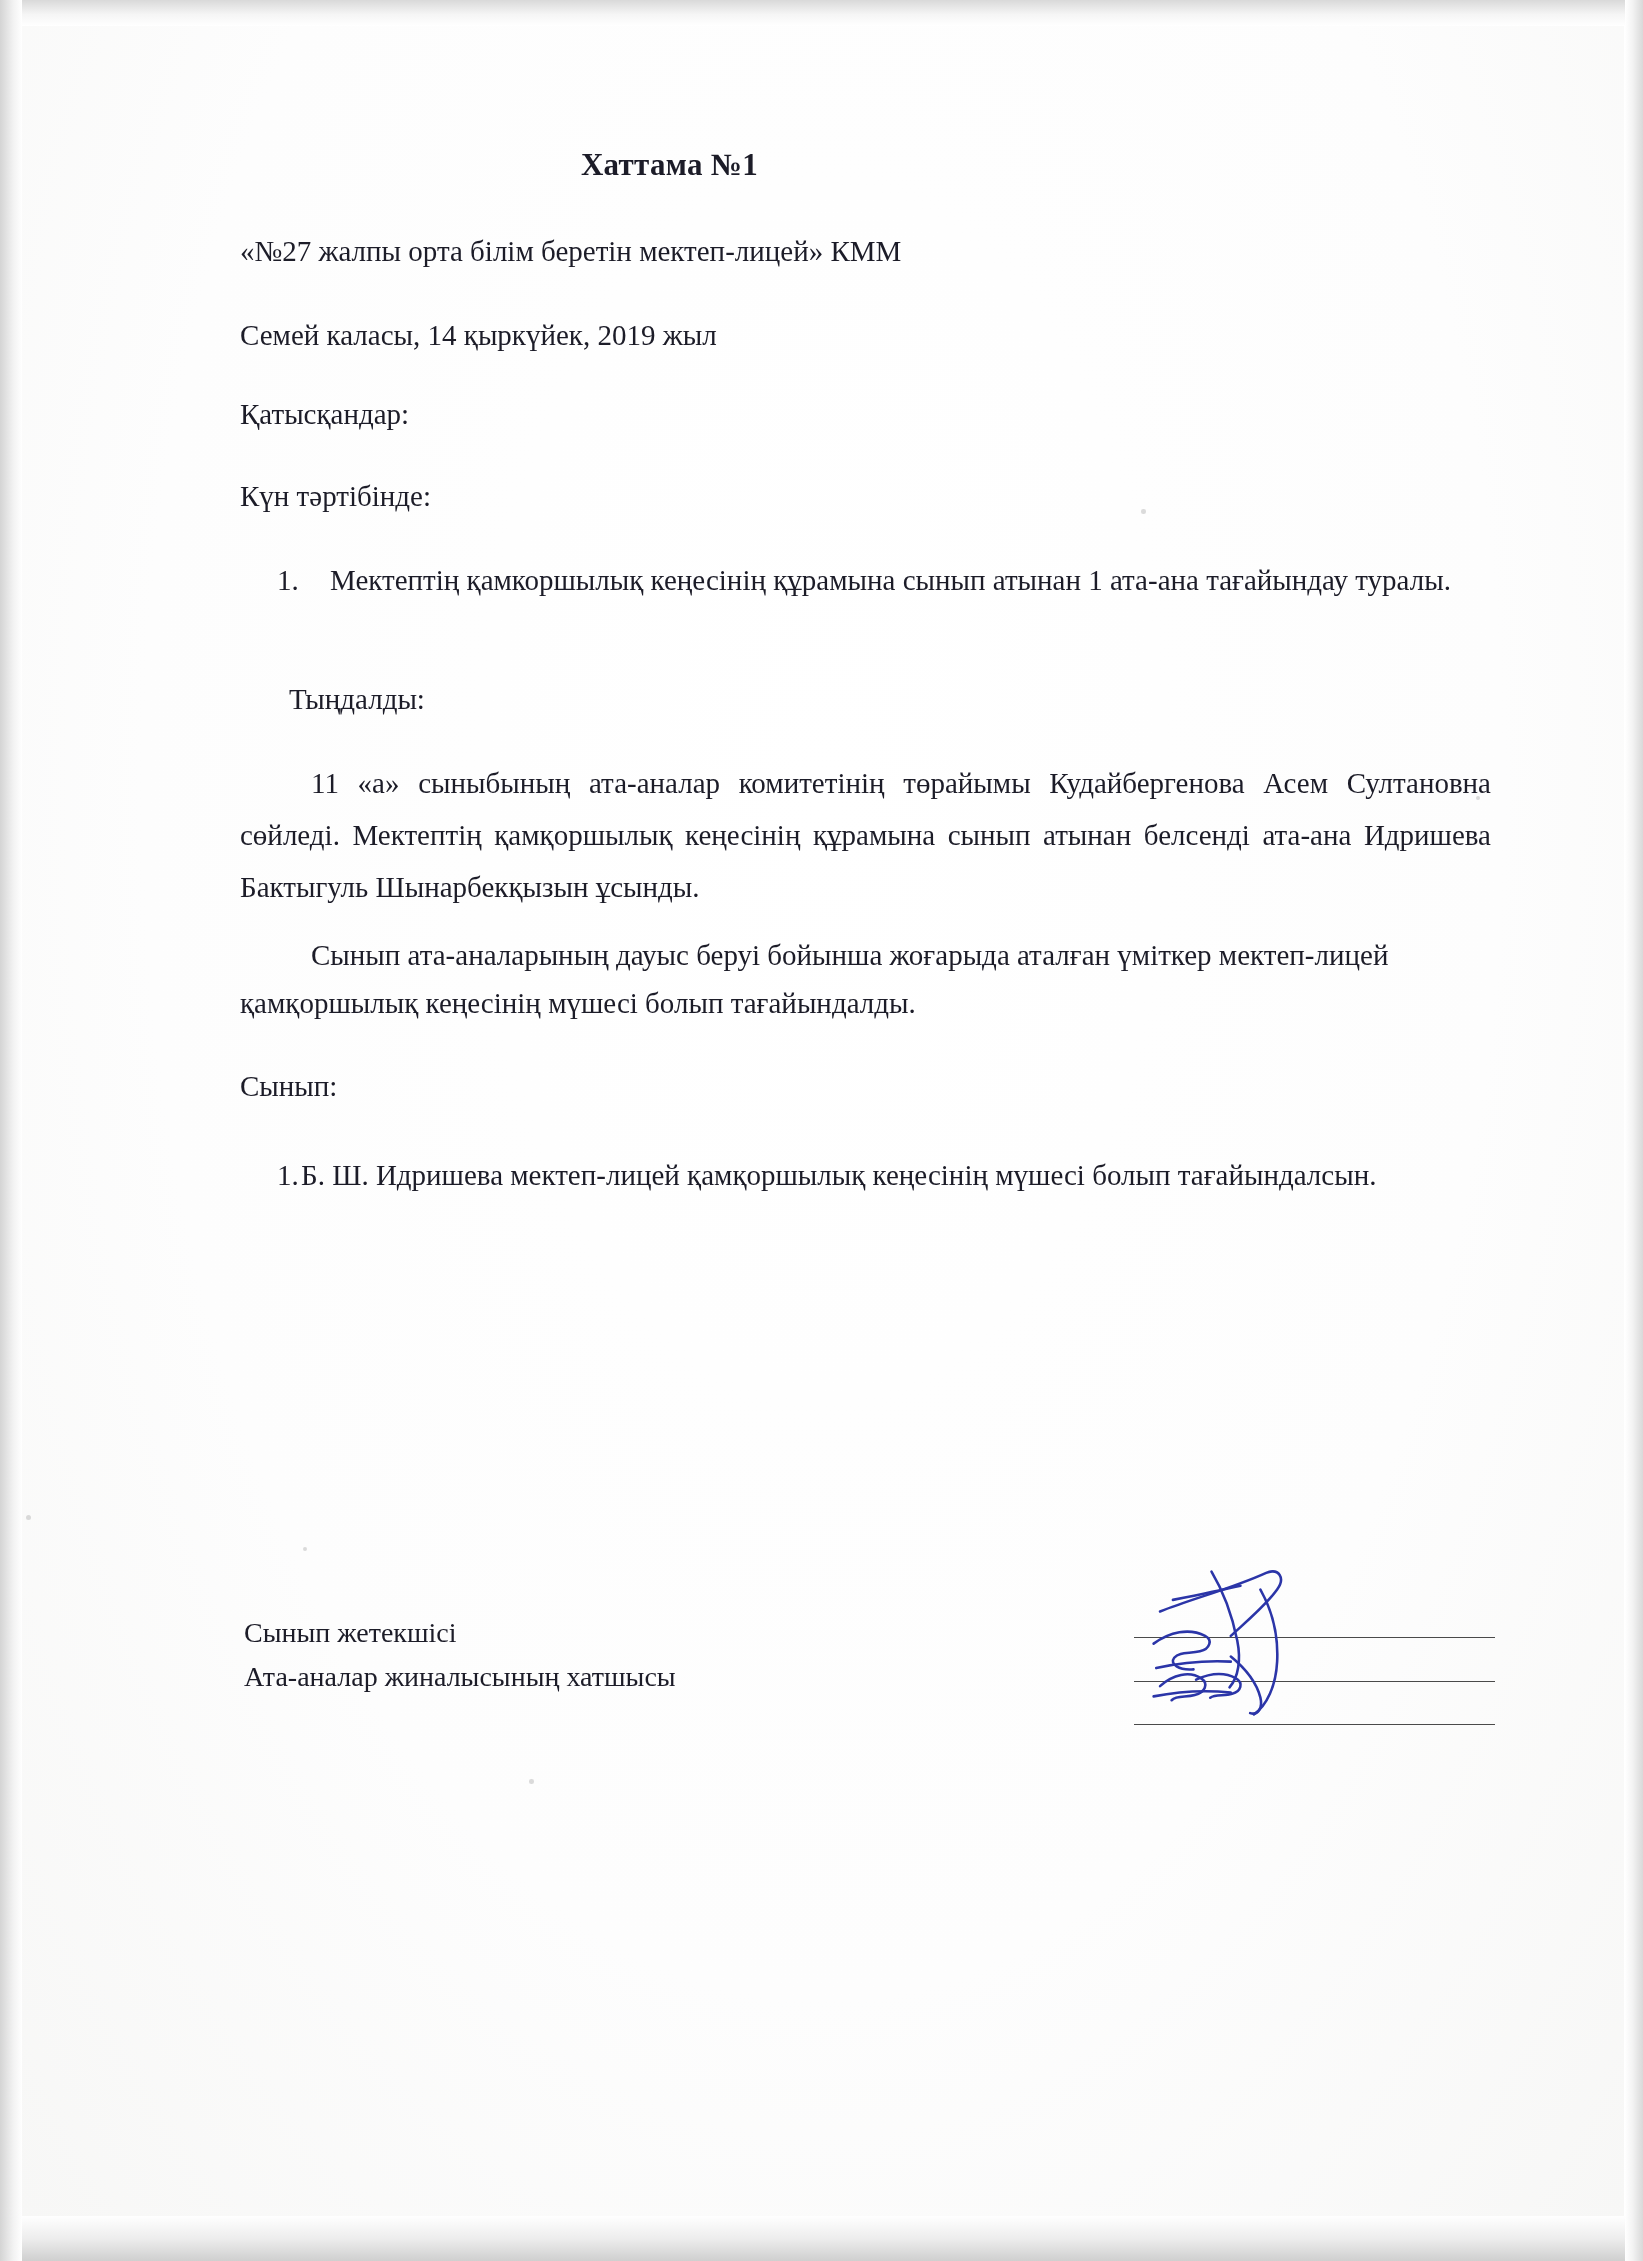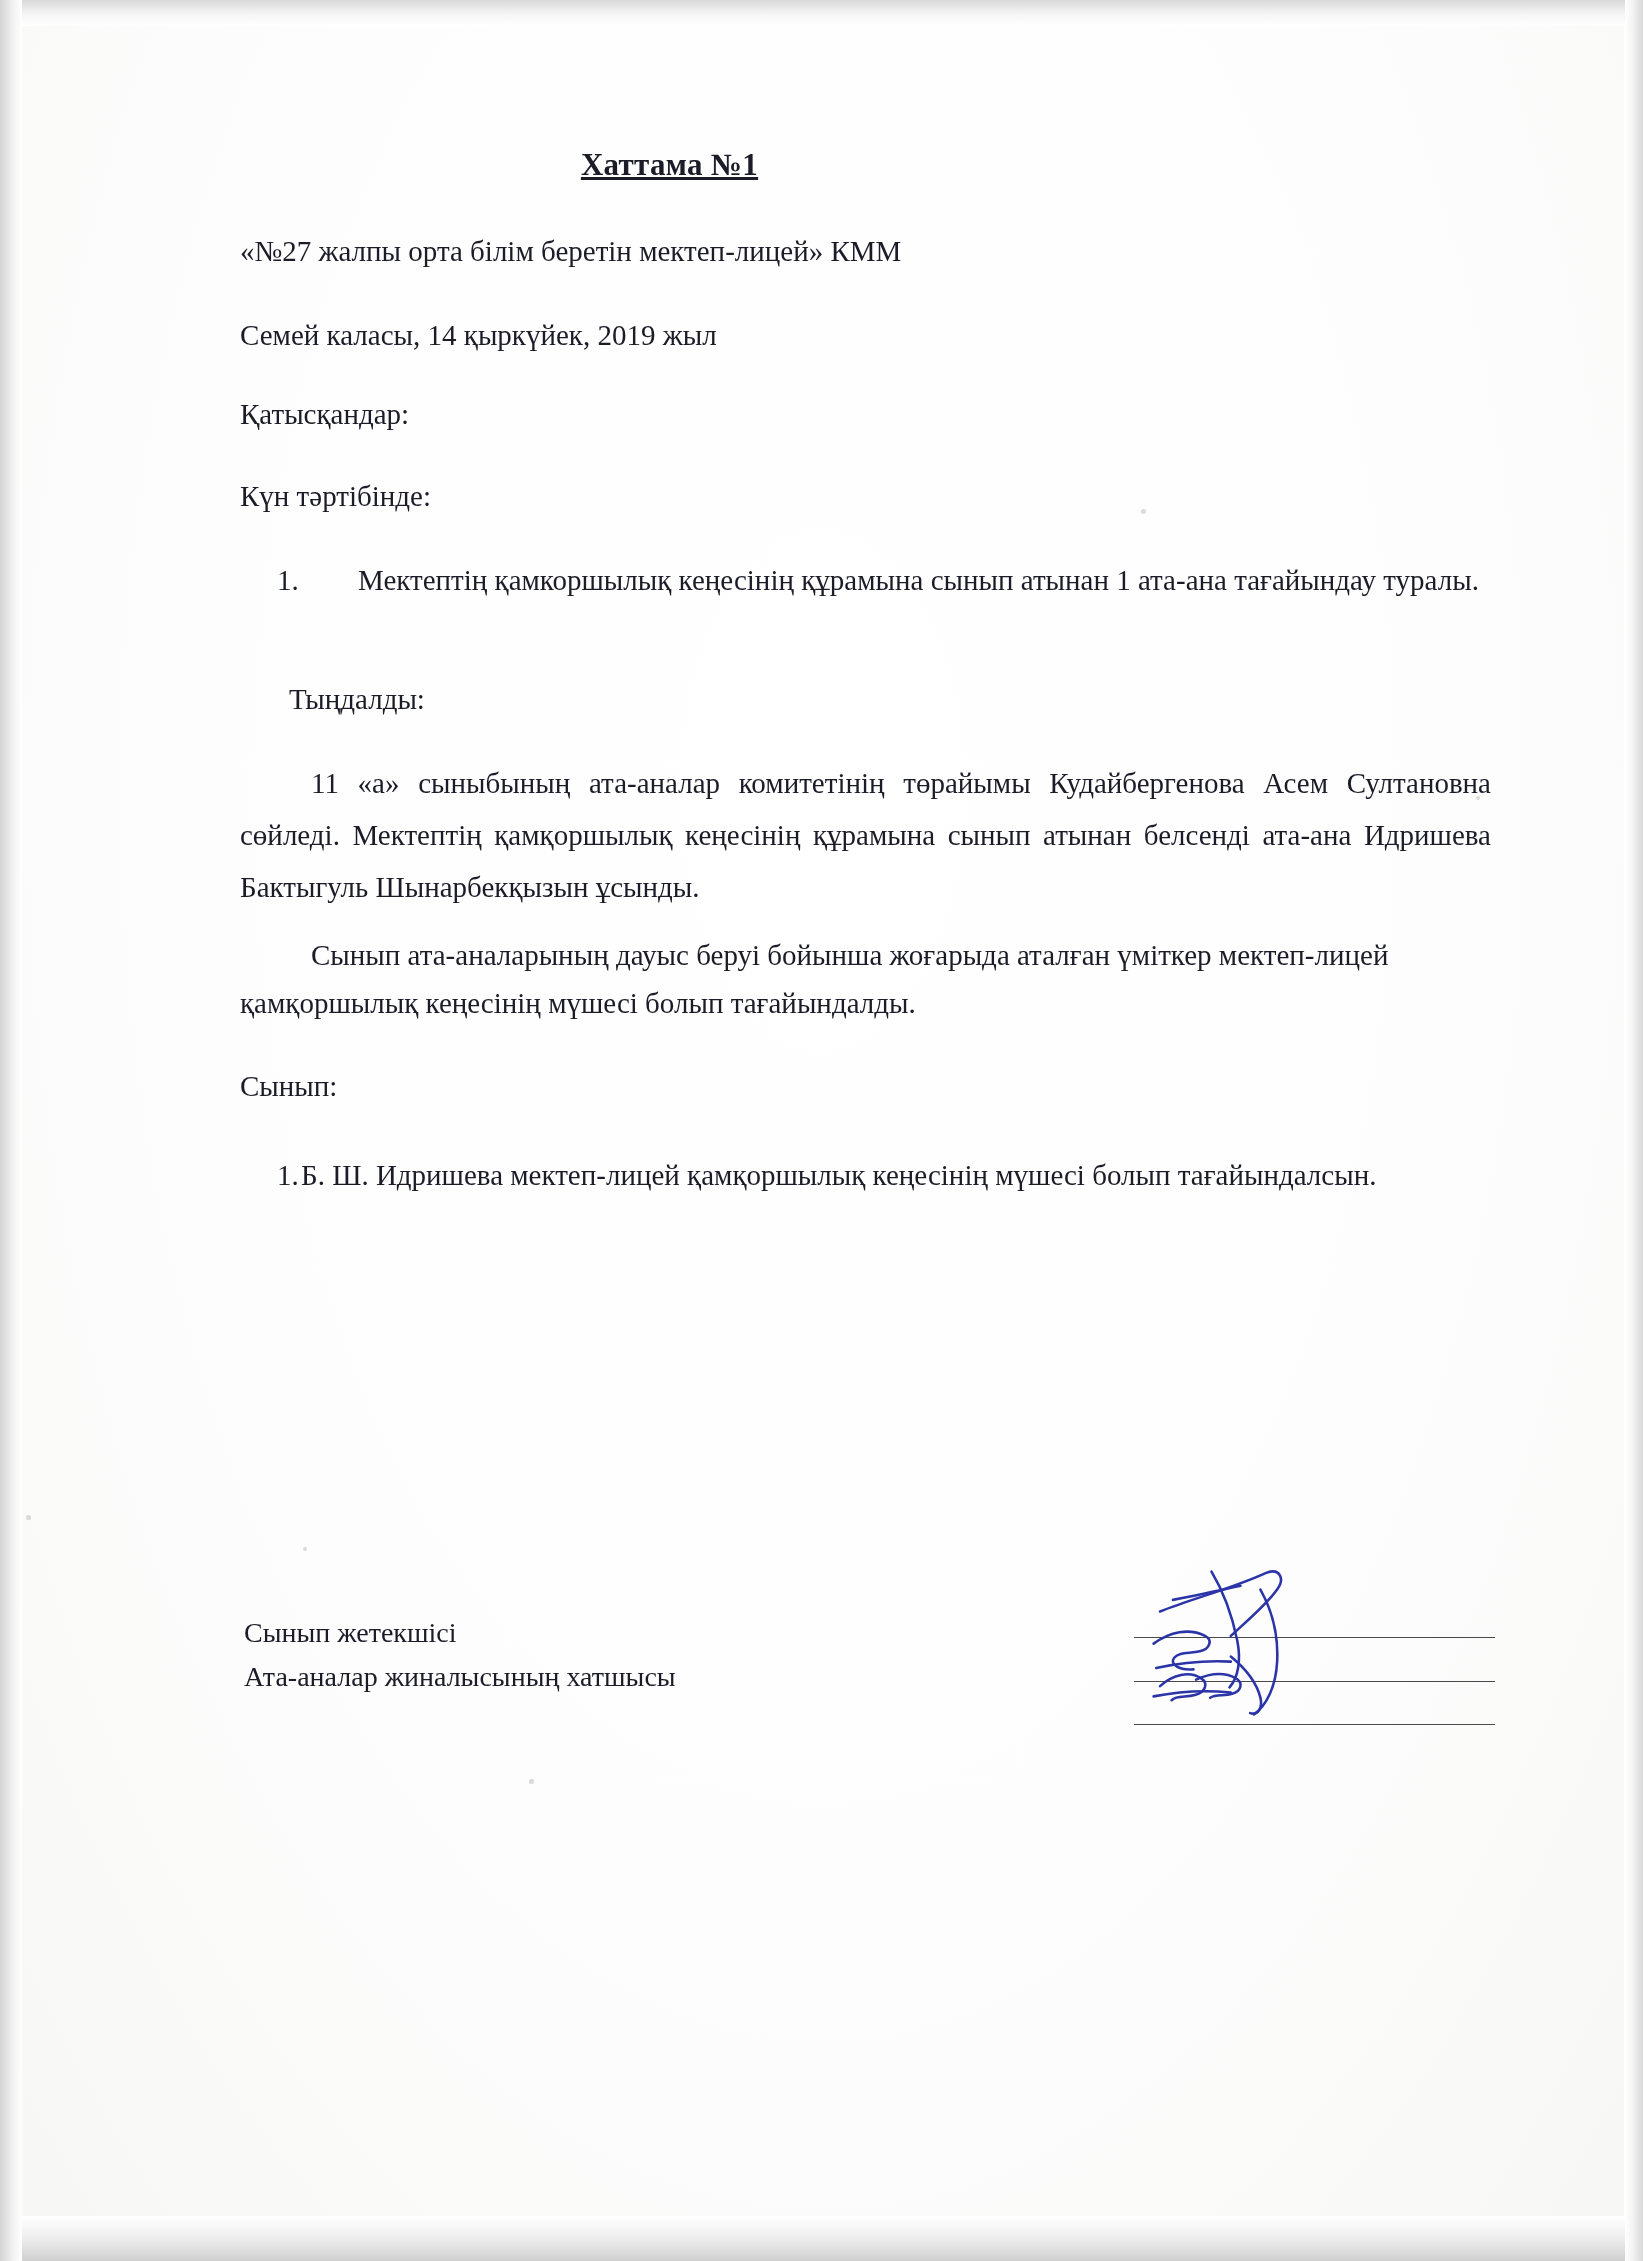--- a/index.html
+++ b/index.html
@@ -57,21 +57,20 @@
 
   .doc-title {
     position: absolute;
     left: 0;
     top: 147px;
     width: 1339px;
     text-align: center;
     font-size: 31px;
     font-weight: bold;
     letter-spacing: 0.3px;
-    text-decoration: underline;
   }
 
   .line {
     position: absolute;
     font-size: 29px;
     line-height: 39px;
     white-space: nowrap;
   }
 
   .org-line    { left: 240px; top: 232px; }
@@ -87,21 +86,21 @@
     font-size: 29px;
     line-height: 48px;
   }
   .agenda-item .num {
     position: absolute;
     left: 0;
     top: 0;
   }
   .agenda-item .txt {
     display: block;
-    margin-left: 81px;
+    margin-left: 53px;
   }
 
   .heard-label { left: 289px; top: 680px; }
 
   .body-para {
     position: absolute;
     left: 240px;
     top: 757px;
     width: 1251px;
     font-size: 29px;

